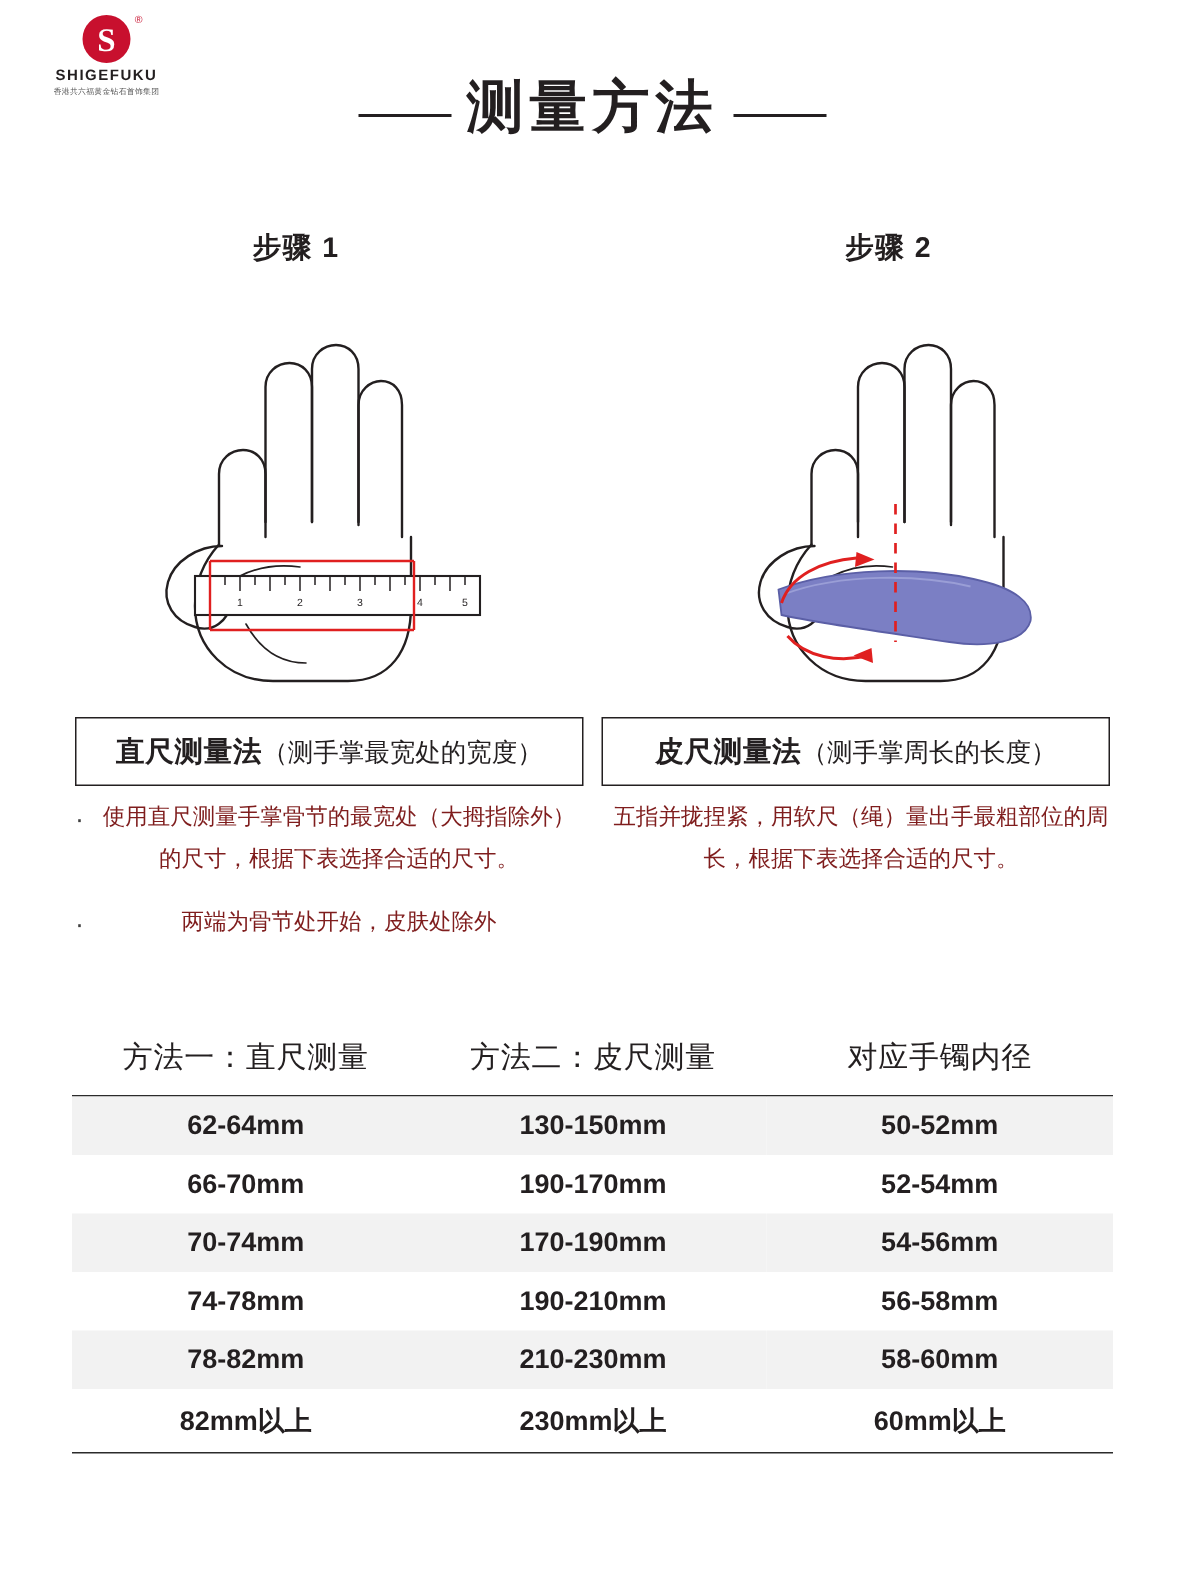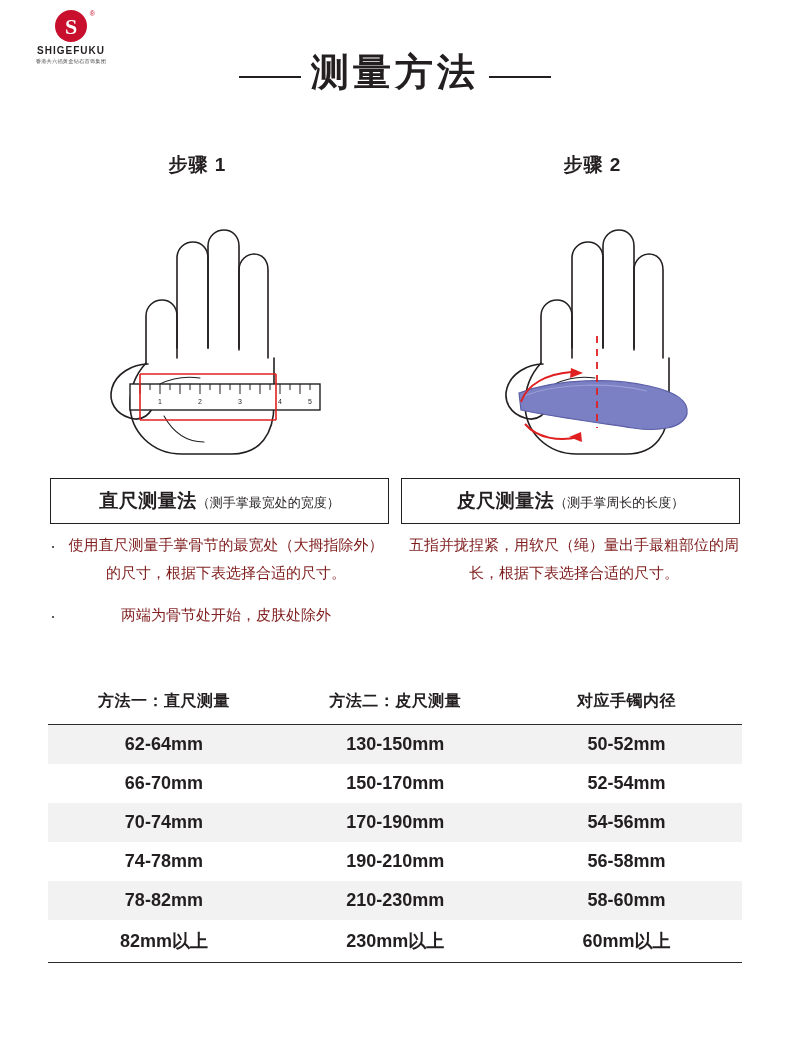--- a/index.html
+++ b/index.html
@@ -129,21 +129,21 @@
     text-align: center;
     white-space: nowrap;
   }
   .method-box .big {
     font-size: 19px;
     font-weight: bold;
     letter-spacing: 0.5px;
     text-align: center;
   }
   .method-box .small {
-    font-size: 13px;
+    font-size: 17px;
     letter-spacing: 0px;
   }
 
   
   .notes {
     position: absolute;
     top: 531px;
     left: 50px;
     width: 700px;
     display: flex;
@@ -177,22 +177,22 @@
     position: absolute;
     top: 685px;
     left: 48px;
     width: 694px;
   }
   table.size-table {
     width: 100%;
     border-collapse: collapse;
   }
   table.size-table th {
-    font-size: 16px;
-    font-weight: bold;
+    font-size: 20px;
+    font-weight: normal;
     padding: 6px 0 12px 0;
     text-align: center;
     color: #231f20;
     letter-spacing: 0.5px;
   }
   table.size-table td {
     font-size: 18px;
     text-align: center;
     padding: 9px 0;
     color: #231f20;
@@ -379,21 +379,21 @@
     <div class="table-top-rule"></div>
     <table class="size-table">
       <tbody>
         <tr>
           <td style="width:33.4%">62-64mm</td>
           <td style="width:33.3%">130-150mm</td>
           <td style="width:33.3%">50-52mm</td>
         </tr>
         <tr>
           <td>66-70mm</td>
-          <td>150-170mm</td>
+          <td>190-170mm</td>
           <td>52-54mm</td>
         </tr>
         <tr>
           <td>70-74mm</td>
           <td>170-190mm</td>
           <td>54-56mm</td>
         </tr>
         <tr>
           <td>74-78mm</td>
           <td>190-210mm</td>

